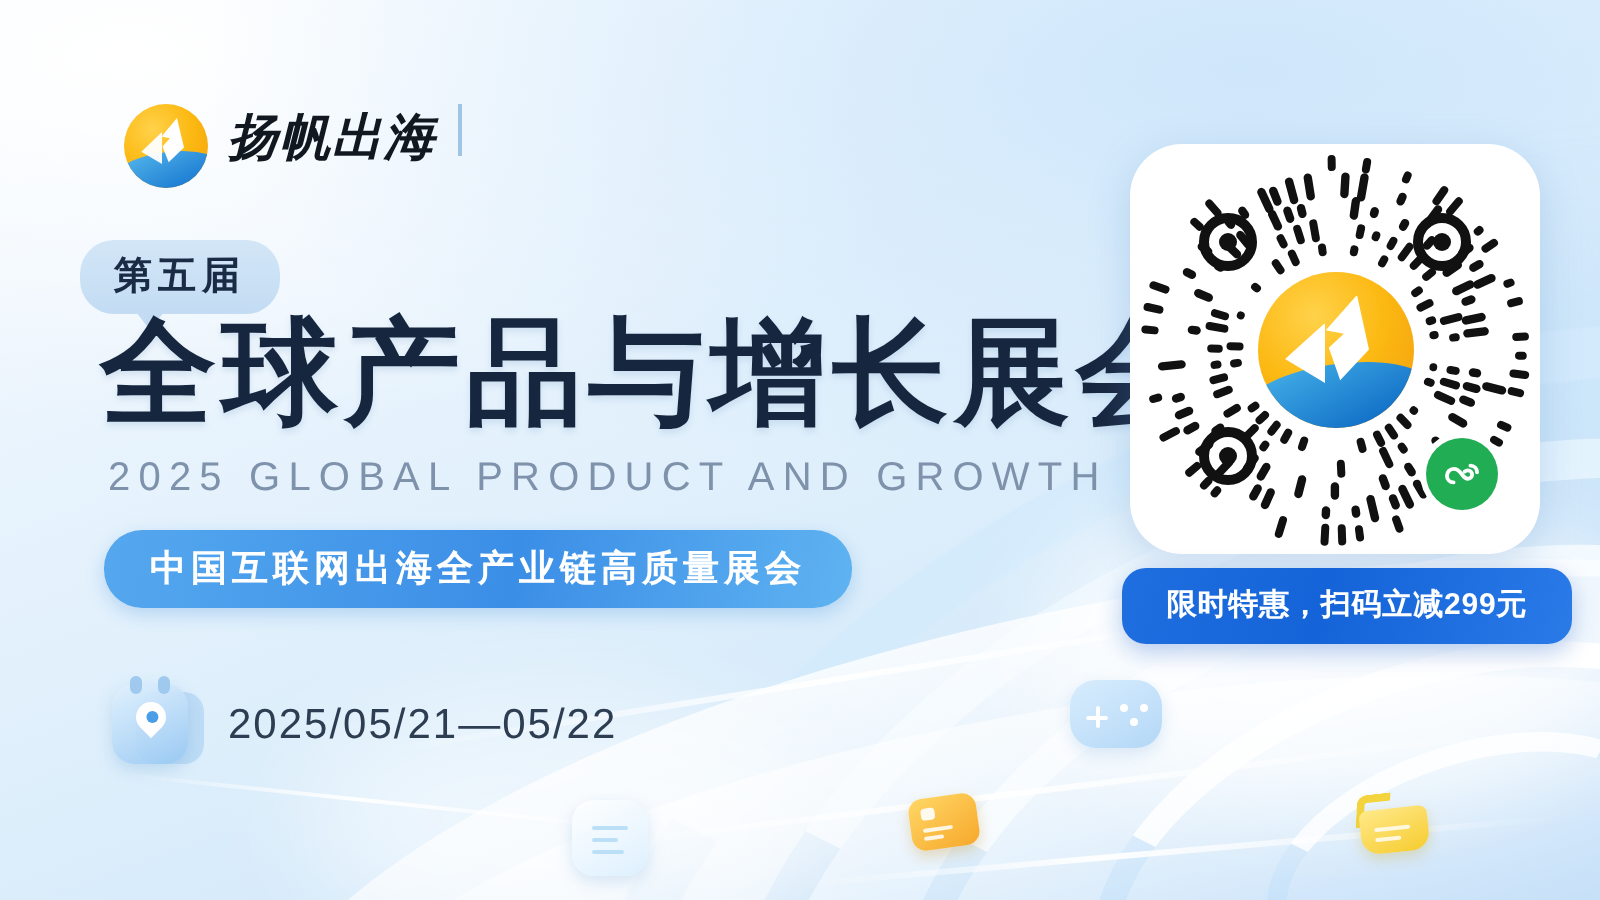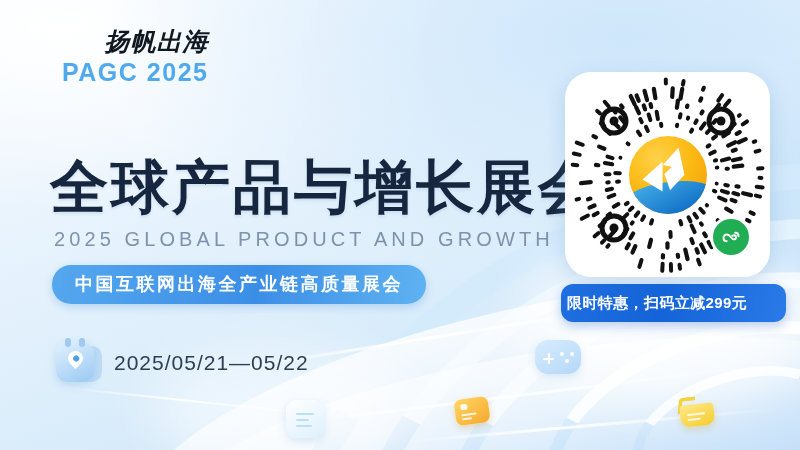--- a/index.html
+++ b/index.html
@@ -117,21 +117,21 @@
     background:linear-gradient(160deg,#ffe98a,#f6cc2f);
     box-shadow:0 3px 7px rgba(205,165,40,0.28);}
   .icon-cart .handle{position:absolute;left:1px;top:0px;width:13px;height:12px;
     border:4px solid #f3d43f;border-bottom:none;border-right:none;border-radius:5px 0 0 0;
     transform:skewX(-8deg);}
   .icon-cart i{position:absolute;left:9px;height:2px;border-radius:2px;background:rgba(255,255,255,0.8);display:block;}
   .icon-cart i:nth-child(3){top:17px;width:18px;}
   .icon-cart i:nth-child(4){top:22px;width:13px;}
 
   
-  .brand{position:absolute;left:62px;top:25px;display:flex;align-items:flex-end;height:44px;flex-direction:column;}
+  .brand{position:absolute;left:62px;top:52px;display:flex;align-items:flex-start;height:44px;}
   .brand-mark{position:relative;width:42px;height:42px;border-radius:50%;overflow:hidden;
     background:radial-gradient(circle at 34% 30%, #ffd24a 0%, #fcb913 48%, #f29f08 100%);}
   .brand-mark .wave{position:absolute;left:-6px;bottom:-4px;width:56px;height:22px;
     border-radius:50% 50% 45% 45%;
     background:linear-gradient(160deg,#57b9ec 0%, #1f7fd4 70%);
     transform:rotate(-7deg);}
   .brand-mark .sail{position:absolute;left:14px;top:7px;width:16px;height:23px;
     background:#ffffff;
     clip-path:polygon(78% 0%, 100% 64%, 52% 96%, 33% 62%, 56% 44%, 30% 40%);}
   .brand-mark .sail2{position:absolute;left:8px;top:14px;width:11px;height:16px;background:#ffffff;
@@ -199,21 +199,21 @@
   .qr-center .sail2{position:absolute;left:13px;top:26px;width:21px;height:30px;background:#fff;
     clip-path:polygon(100% 0%, 100% 100%, 5% 60%);}
   .mp-badge{position:absolute;right:21px;bottom:22px;width:36px;height:36px;border-radius:50%;
     background:#21ad54;display:flex;align-items:center;justify-content:center;
     box-shadow:0 0 0 3px #ffffff;}
   .mp-badge svg{display:block;}
 
   
   .promo{position:absolute;left:561px;top:284px;width:213px;
     background:linear-gradient(105deg,#1f6fe0 0%, #1463d8 45%, #2a7ae8 100%);
-    border-radius:12px;padding:8px 6px 9px;
+    border-radius:12px;padding:8px 6px 9px;text-align:center;
     box-shadow:0 4px 12px rgba(35,100,200,0.33);}
   .promo div{color:#ffffff;font-size:15px;font-weight:bold;letter-spacing:0.4px;line-height:1.42;white-space:nowrap;}
 </style>
 </head>
 <body>
 
 <div id="banner">
 
   <div class="bg-layer">
     <div class="haze h3"></div>
@@ -258,23 +258,23 @@
   </div>
 
   <div class="brand">
     <div class="brand-mark">
       <div class="wave"></div>
         <div class="sail2"></div>
         <div class="sail"></div>
     </div>
     <div class="brand-name">扬帆出海</div>
     <div class="brand-div"></div>
-    <div class="brand-sub">PAGC 2025</div>
-  </div>
-
+  </div>
+
+  <div class="badge">第五届</div>
   <div class="title">全球产品与增长展会</div>
   <div class="title-en">2025 GLOBAL PRODUCT AND GROWTH EXHIBITION</div>
   <div class="tagline">中国互联网出海全产业链高质量展会</div>
 
   <div class="meta">
     <div class="pin-tile">
       <div class="back"></div>
       <div class="front"></div>
       <div class="clip l"></div>
         <div class="clip r"></div>

